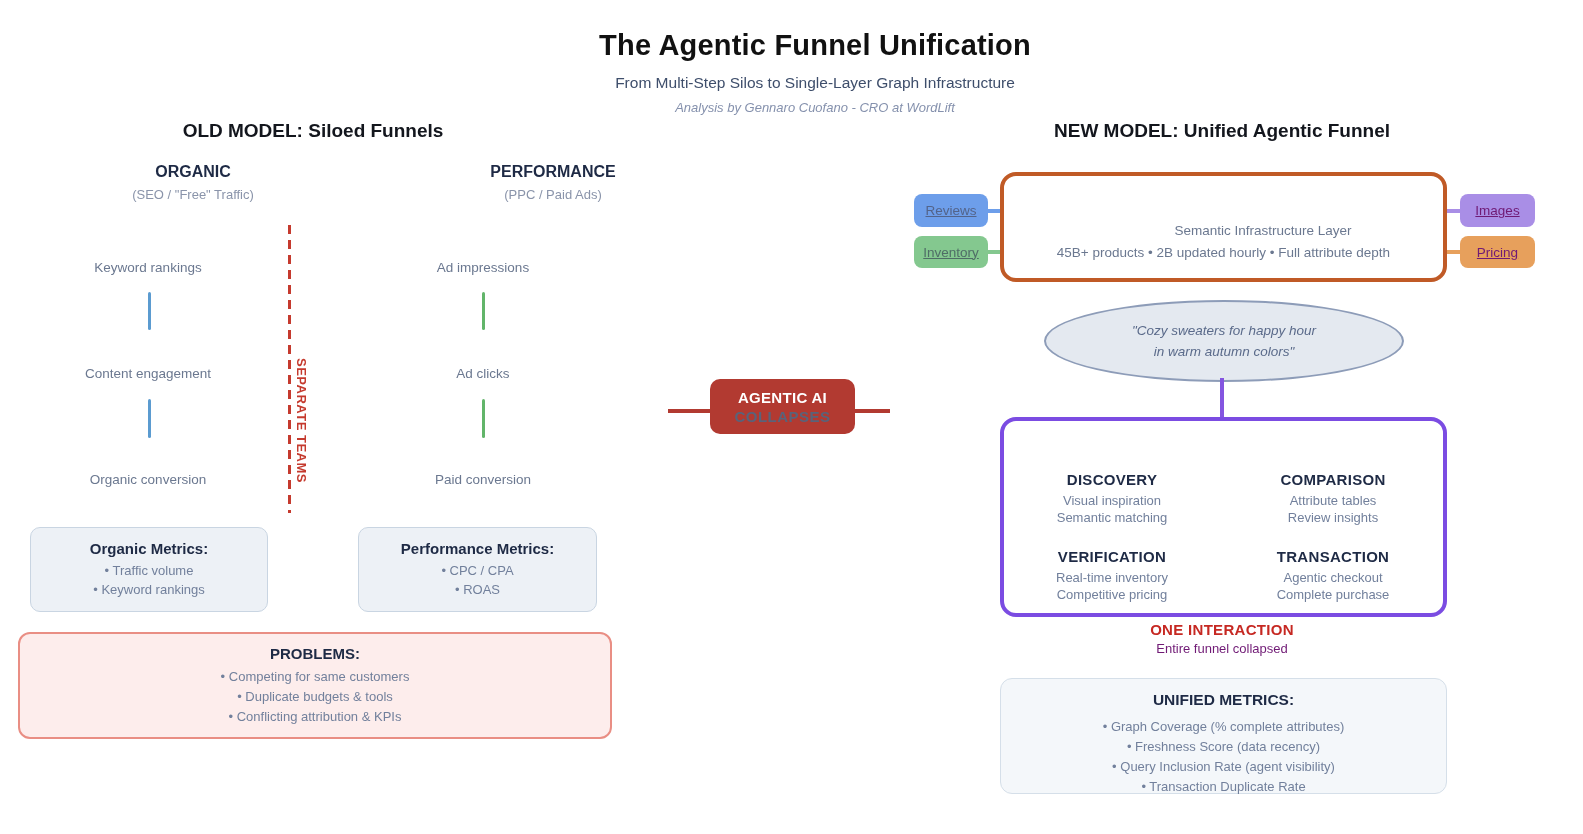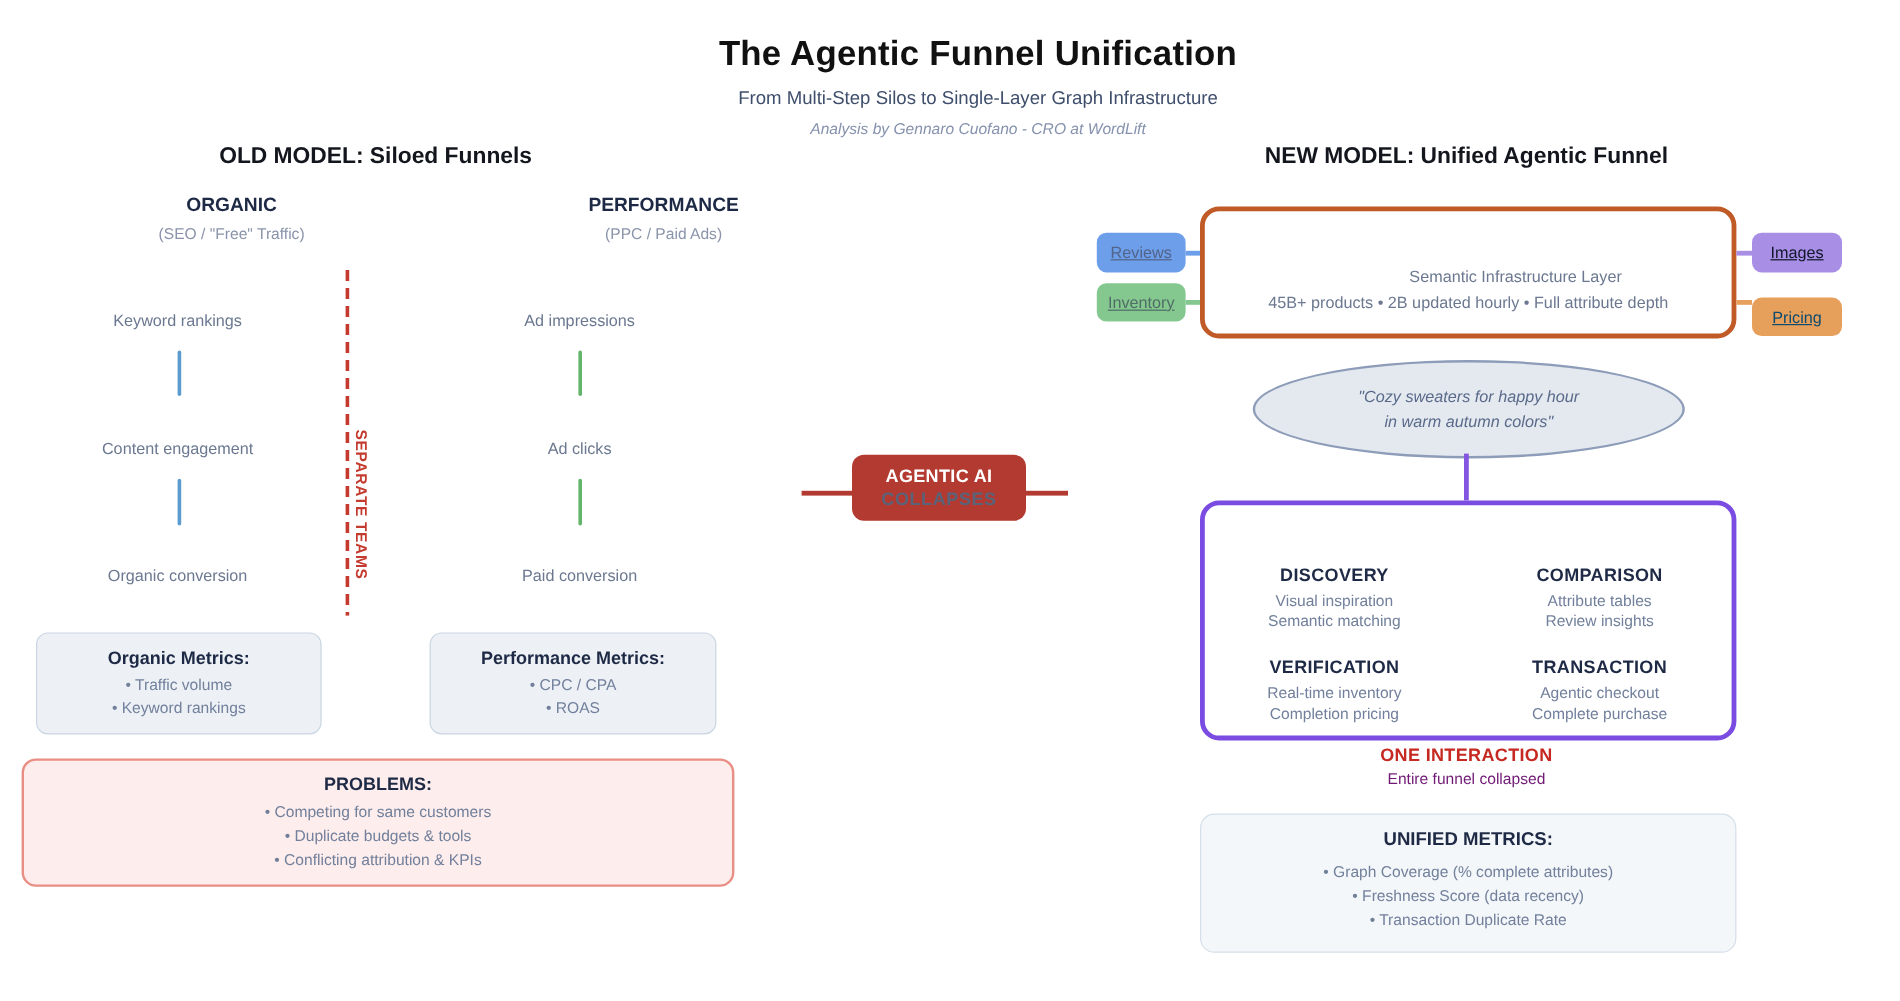--- a/index.html
+++ b/index.html
@@ -58,22 +58,22 @@
 
   .infra-box{background:#ffffff;border:4px solid #c05a26;border-radius:16px;}
   .infra-text{font-size:13.5px;color:#6b7890;line-height:22px;}
 
   .tag{
     border-radius:8px;text-align:center;font-size:13.5px;color:#53648a;
     display:flex;align-items:center;justify-content:center;text-decoration:underline;
   }
   .tag.blue{background:#6d9eea;}
   .tag.green{background:#84c88f;color:#4f6d66;}
-  .tag.purple{background:#a98ee6;color:#0f172a;}
-  .tag.orange{background:#e7a05c;color:#0c4a6e;margin-top:12px;}
+  .tag.purple{background:#a98ee6;color:#701a75;}
+  .tag.orange{background:#e7a05c;color:#701a75;}
   .connector{height:3.5px;}
   .connector.blue{background:#6d9eea;}
   .connector.green{background:#84c88f;}
   .connector.purple{background:#a98ee6;}
   .connector.orange{background:#e7a05c;}
 
   .query-ellipse{
     background:#e4e9f0;border:2px solid #8d9cb8;border-radius:50%;
     display:flex;flex-direction:column;justify-content:center;text-align:center;
   }
@@ -187,31 +187,32 @@
     <div class="stage-line">Semantic matching</div>
   </div>
   <div class="abs stage" style="left:1233px;top:471px;">
     <div class="stage-title">COMPARISON</div>
     <div class="stage-line">Attribute tables</div>
     <div class="stage-line">Review insights</div>
   </div>
   <div class="abs stage" style="left:1012px;top:548px;">
     <div class="stage-title">VERIFICATION</div>
     <div class="stage-line">Real-time inventory</div>
-    <div class="stage-line">Completion pricing</div>
+    <div class="stage-line">Competitive pricing</div>
   </div>
   <div class="abs ctr one-interaction" style="left:1022px;top:621px;width:400px;">ONE INTERACTION</div>
 
   <div class="abs stage" style="left:1233px;top:548px;">
     <div class="stage-title">TRANSACTION</div>
     <div class="stage-line">Agentic checkout</div>
     <div class="stage-line">Complete purchase</div>
   </div>
   <div class="abs ctr one-interaction-sub" style="left:1022px;top:641px;width:400px;">Entire funnel collapsed</div>
 
   <div class="abs unified-box" style="left:1000px;top:678px;width:447px;height:116px;">
     <div class="ub-title">UNIFIED METRICS:</div>
     <div class="ub-item">• Graph Coverage (% complete attributes)</div>
     <div class="ub-item">• Freshness Score (data recency)</div>
+    <div class="ub-item">• Query Inclusion Rate (agent visibility)</div>
     <div class="ub-item">• Transaction Duplicate Rate</div>
   </div>
 
 </div>
 
 </body></html>

